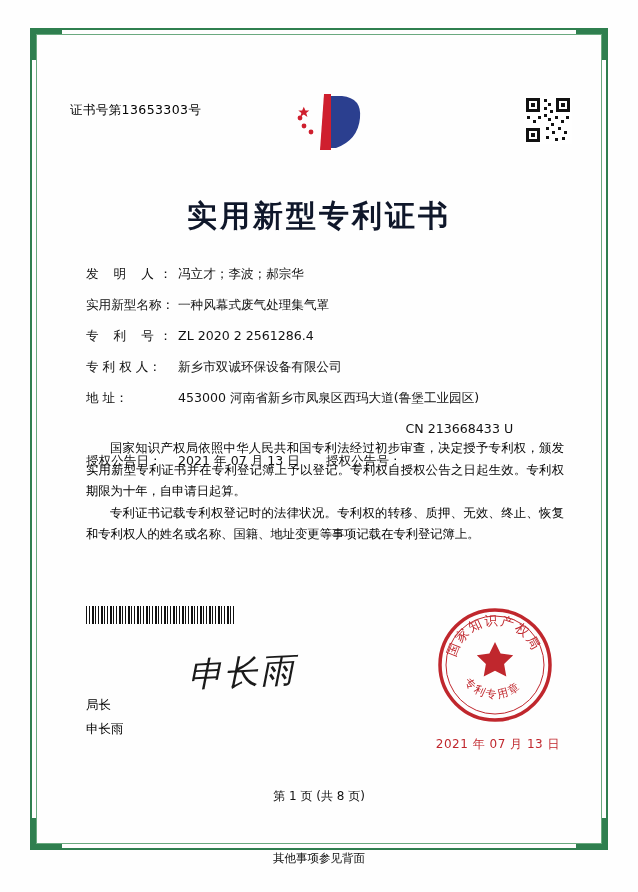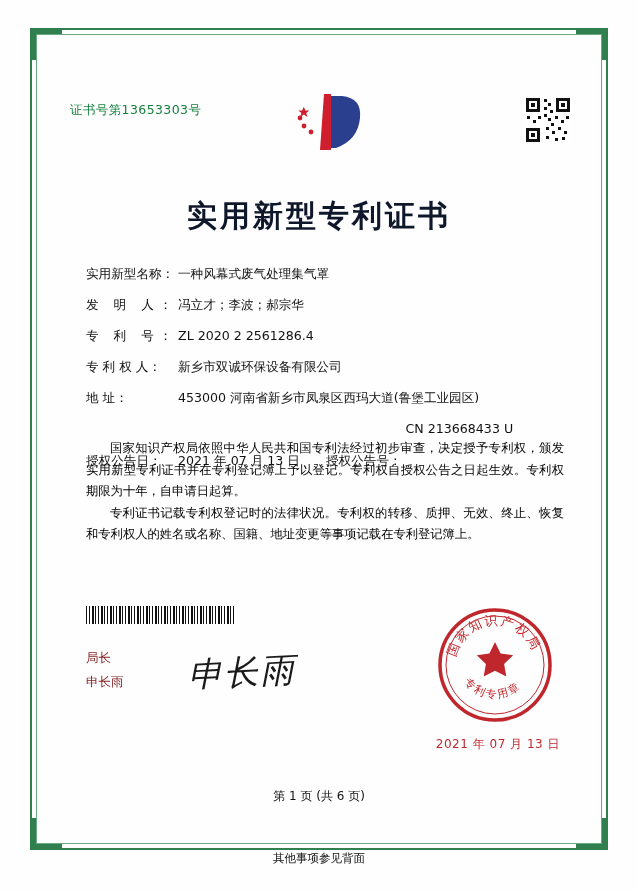--- a/index.html
+++ b/index.html
@@ -35,21 +35,21 @@
   .corner.tr{right:30px;top:28px;border-right-width:6px;border-top-width:6px;}
   .corner.bl{left:30px;bottom:42px;border-left-width:6px;border-bottom-width:6px;}
   .corner.br{right:30px;bottom:42px;border-right-width:6px;border-bottom-width:6px;}
 
   .content{
     position:absolute;
     left:48px;top:46px;right:48px;bottom:60px;
   }
   .cert-no{
     position:absolute;left:22px;top:56px;
-    font-size:12.5px;color:#15803d;
+    font-size:12.5px;color:#000000;
     letter-spacing:.4px;
   }
   
   .logo{
     position:absolute;left:236px;top:42px;
     width:86px;height:70px;
   }
   
   .qr{
     position:absolute;right:18px;top:50px;
@@ -97,22 +97,22 @@
   }
   .para p{margin:0;text-indent:24px;}
   .barcode{
     position:absolute;left:38px;top:560px;
     height:18px;width:150px;
     background:repeating-linear-gradient(90deg,
       #111 0 1.5px,#fff 1.5px 3px,#111 3px 4px,#fff 4px 6.5px,
       #111 6.5px 8px,#fff 8px 9px);
   }
   .signer{
-    position:absolute;left:38px;top:600px;
-    font-size:12.5px;color:#7f1d1d;line-height:1.9;
+    position:absolute;left:38px;top:647px;
+    font-size:12.5px;color:#000000;line-height:1.9;
   }
   .sig-script{
     position:absolute;left:140px;top:604px;
     font-family:"DejaVu Serif","Liberation Serif",serif;
     font-size:34px;color:#1a1a1a;
     font-style:italic;
     letter-spacing:2px;
     transform:rotate(-3deg);
   }
   .seal{
@@ -195,27 +195,27 @@
             <rect x="27" y="27" width="3" height="3"></rect>
         </g>
       </svg>
     </div>
 
     <div class="title">实用新型专利证书</div>
 
     <div class="fields">
 
       <div class="field-row">
+        <span class="f-label sp2">发 明 人：</span>
+        <span class="f-value">冯立才；李波；郝宗华</span>
+      </div>
+
+      <div class="field-row">
         <span class="f-label">实用新型名称：</span>
         <span class="f-value">一种风幕式废气处理集气罩</span>
-      </div>
-
-      <div class="field-row">
-        <span class="f-label sp2">发 明 人：</span>
-        <span class="f-value">冯立才；李波；郝宗华</span>
       </div>
 
       <div class="field-row">
         <span class="f-label sp2">专 利 号：</span>
         <span class="f-value">ZL 2020 2 2561286.4</span>
       </div>
 
 
       <div class="field-row">
         <span class="f-label">专 利 权 人：</span>
@@ -265,19 +265,19 @@
         </text>
         <path id="sealBot" d="M 23 66 A 38 38 0 0 0 95 66" fill="none"></path>
         <text font-size="11" fill="#c0272d" font-family="DejaVu Serif, serif" letter-spacing="2">
           <textPath href="#sealBot" startOffset="12%">专利专用章</textPath>
         </text>
       </svg>
     </div>
 
     <div class="seal-date">2021 年 07 月 13 日</div>
 
-    <div class="page-no">第 1 页 (共 6 页)</div>
+    <div class="page-no">第 1 页 (共 8 页)</div>
 
   </div>
 
   <div class="footer-note">其他事项参见背面</div>
 
 </div>
 
 </body></html>

